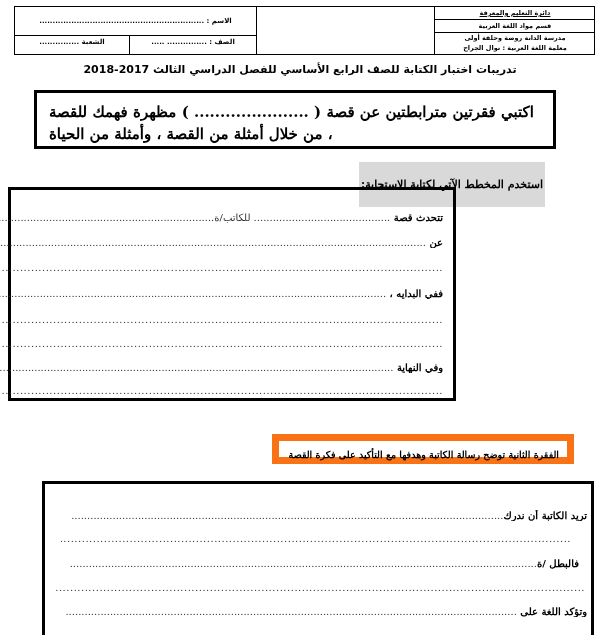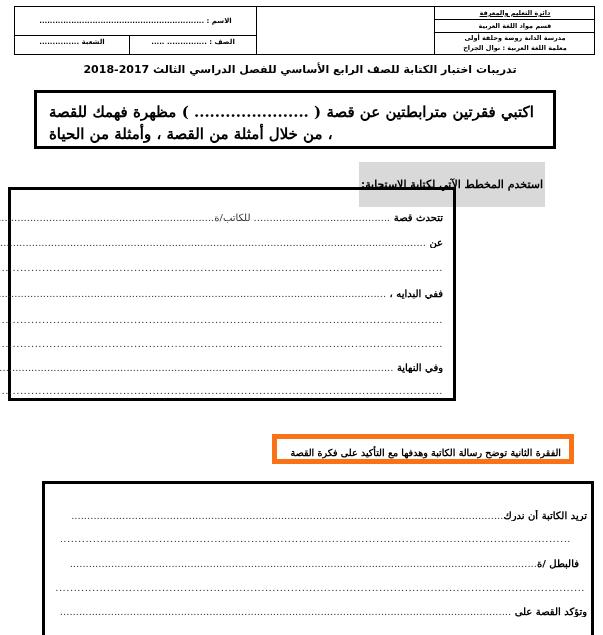--- a/index.html
+++ b/index.html
@@ -42,21 +42,21 @@
   .instr { right:58px; top:162px; background:#d9d9d9; font-size:11px; font-weight:bold; padding:16px 2px;
            font-family:"DejaVu Serif", serif; }
 
   .box2 { left:8px; top:187px; width:448px; height:214px; }
   .box3 { left:42px; top:481px; width:552px; height:160px; }
 
   .line { font-size:10px; font-weight:bold; white-space:nowrap; overflow:hidden; text-align:right;
           font-family:"DejaVu Serif", serif; }
   .dots { color:#333; font-weight:normal; letter-spacing:0.5px; }
 
-  .note { left:272px; top:434px; width:302px; height:30px; border:5px solid #f97316; box-sizing:border-box;
+  .note { left:272px; top:434px; width:302px; height:30px; border:7px solid #f97316; box-sizing:border-box;
           font-size:9.5px; font-weight:bold; line-height:28px; text-align:right; padding-right:8px;
           font-family:"DejaVu Serif", serif; }
 </style>
 </head>
 <body>
 
 <div class="abs hdr">
   <div class="abs hdr-left">
     <div class="abs hdr-name rtl">الاسم : ..............................................................</div>
     <div class="abs hdr-cell hdr-branch rtl">الشعبة ...............</div>
@@ -116,15 +116,15 @@
   <div class="abs line rtl" style="right:20px;top:49px;width:510px">
     <span class="dots">...................................................................................................................................................</span>
   </div>
   <div class="abs line rtl" style="right:12px;top:74px;width:520px">
     <span>فالبطل /ة</span><span class="dots">...................................................................................................................................................</span>
   </div>
   <div class="abs line rtl" style="right:6px;top:98px;width:530px">
     <span class="dots">...............................................................................................................................................................</span>
   </div>
   <div class="abs line rtl" style="right:4px;top:122px;width:535px">
-    <span>وتؤكد القصة على </span><span class="dots">..............................................................................................................................................</span>
+    <span>وتؤكد اللغة على </span><span class="dots">..............................................................................................................................................</span>
   </div>
 </div>
 
 </body></html>

